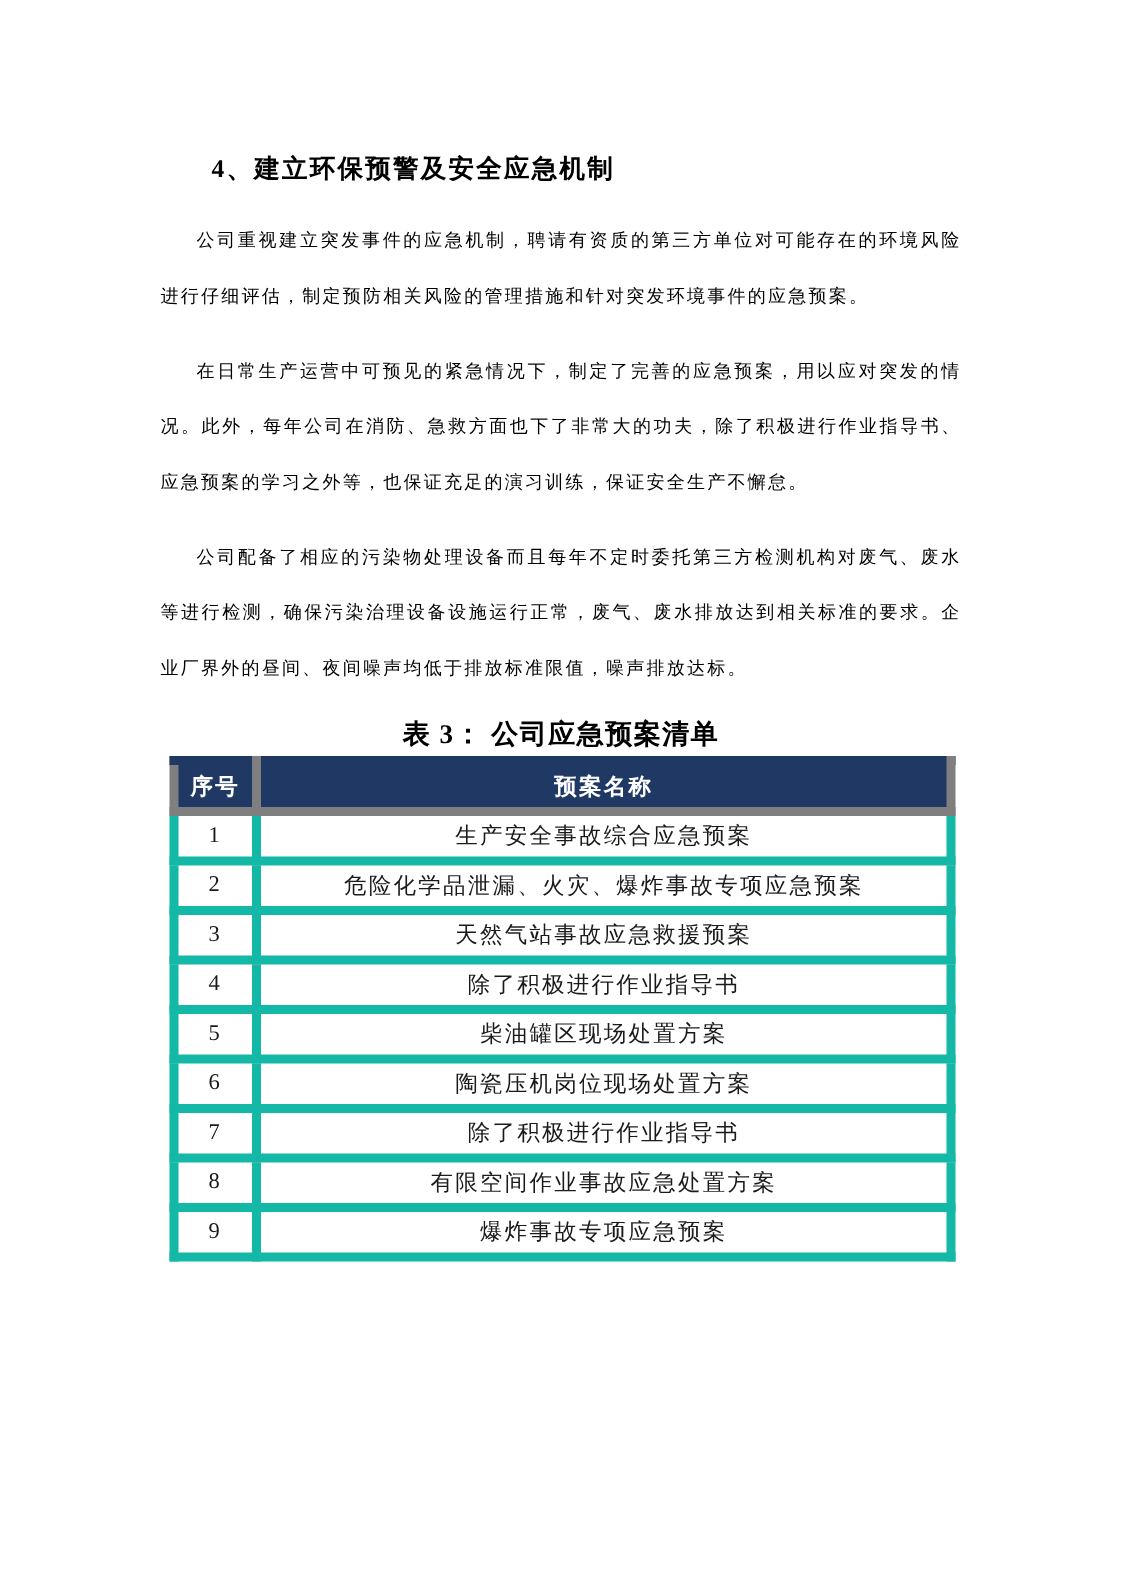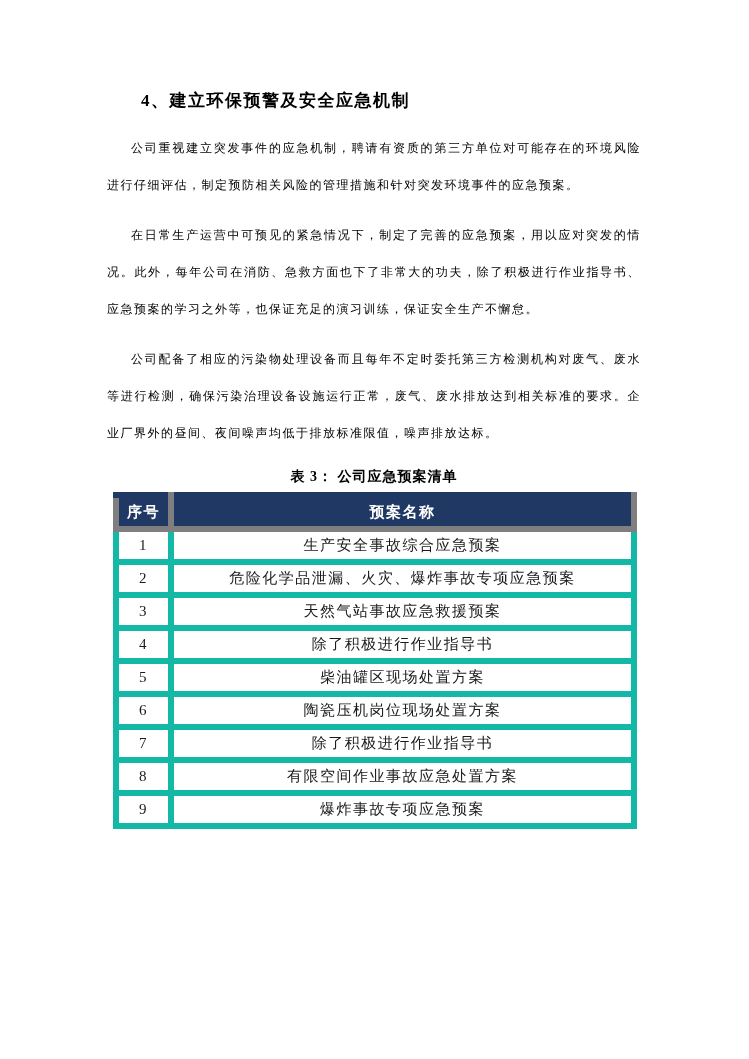--- a/index.html
+++ b/index.html
@@ -1,21 +1,21 @@
 <!DOCTYPE html>
 <html><head>
 <meta charset="utf-8">
 <style>
   * { box-sizing: border-box; }
   html, body { margin: 0; padding: 0; background: #ffffff; }
   .page {
     position: relative;
     width: 749px;
     height: 894px;
-    margin: 0 auto;
+    margin: 12px auto;
     background: #ffffff;
     font-family: "Liberation Serif", "DejaVu Serif", serif;
     color: #000000;
     padding: 88px 108px 0 107px;
     overflow: hidden;
   }
   .section-heading {
     font-size: 17px;
     font-weight: bold;
     margin: 0;
@@ -28,21 +28,21 @@
     line-height: 37px;
     letter-spacing: 1.5px;
     text-align: justify;
     text-indent: 2em;
     margin: 13px 0 0 0;
   }
   .body-para:first-of-type { margin-top: 16px; }
   .table-caption {
     text-align: center;
     font-weight: bold;
-    font-size: 14px;
+    font-size: 18px;
     letter-spacing: 1px;
     margin: 14px 0 4px 0;
     line-height: 22px;
   }
   table.plan-table {
     border-collapse: collapse;
     width: 524px;
     margin-left: 6px;
     table-layout: fixed;
     font-size: 15px;

